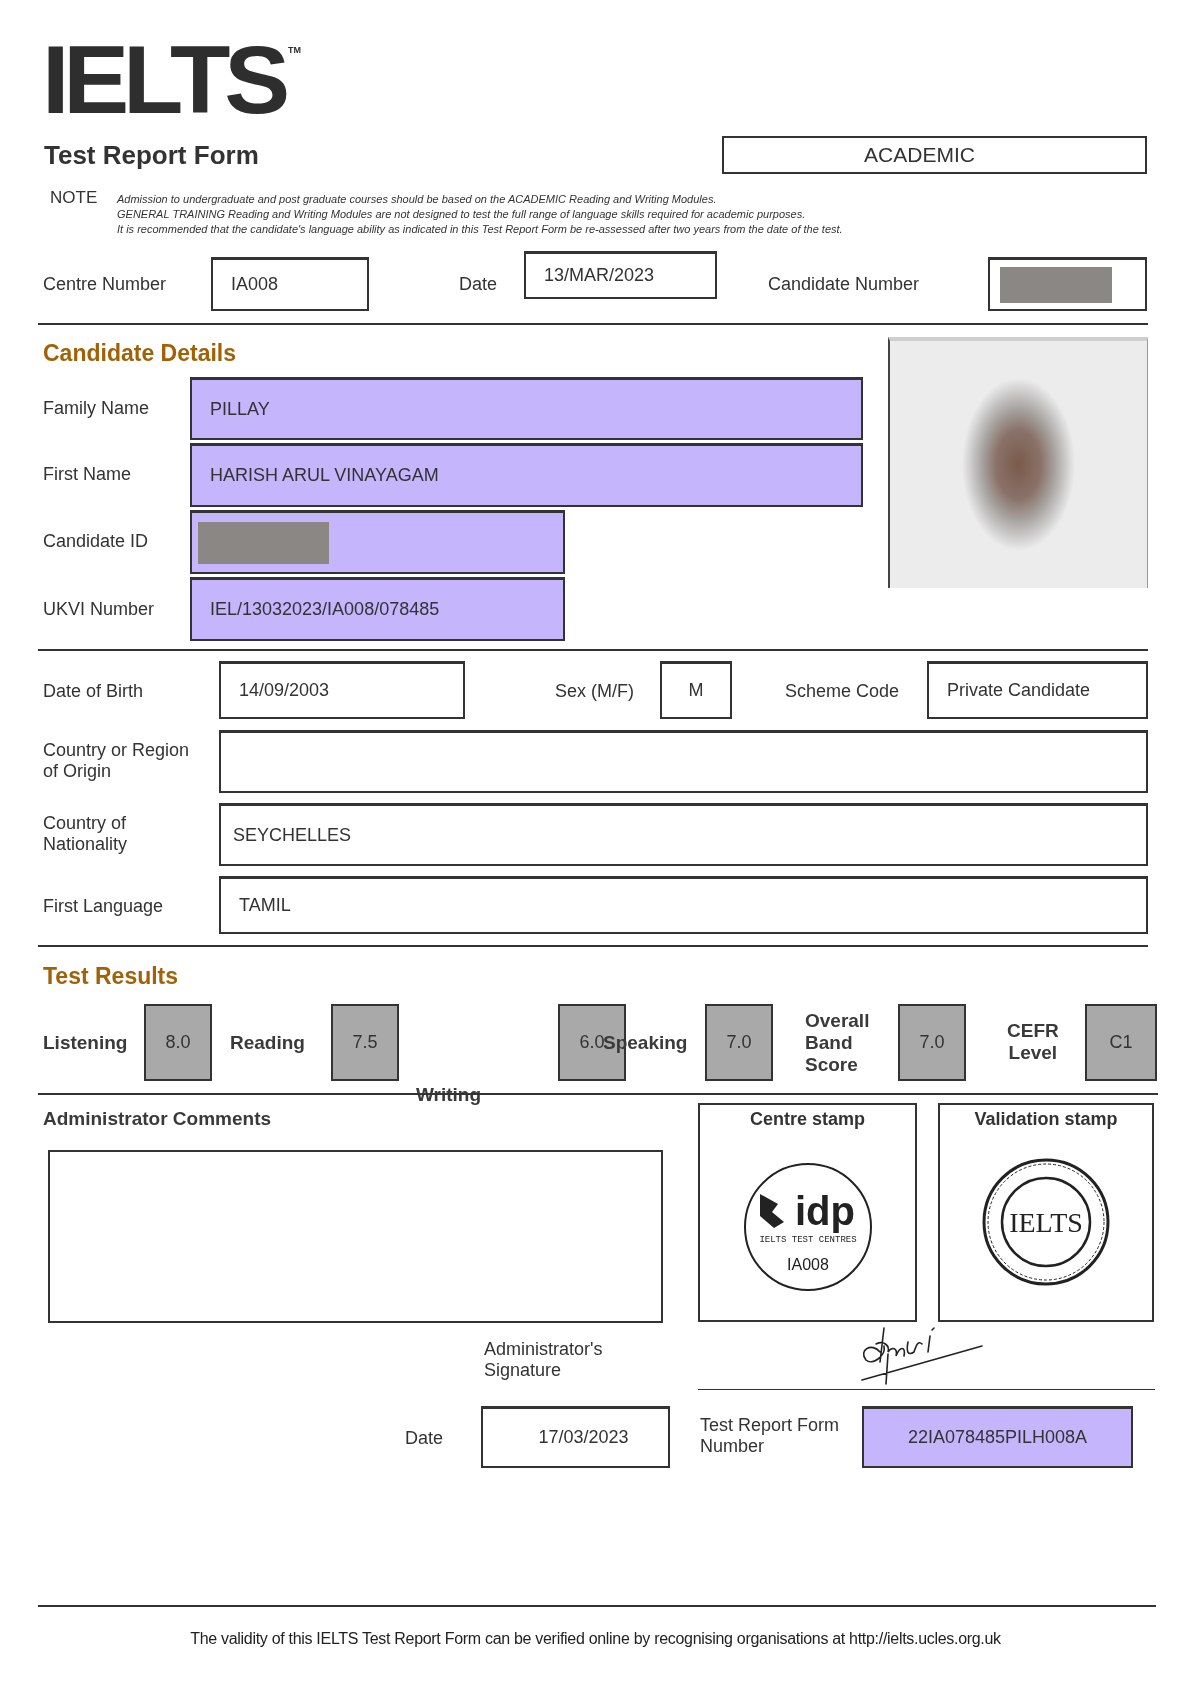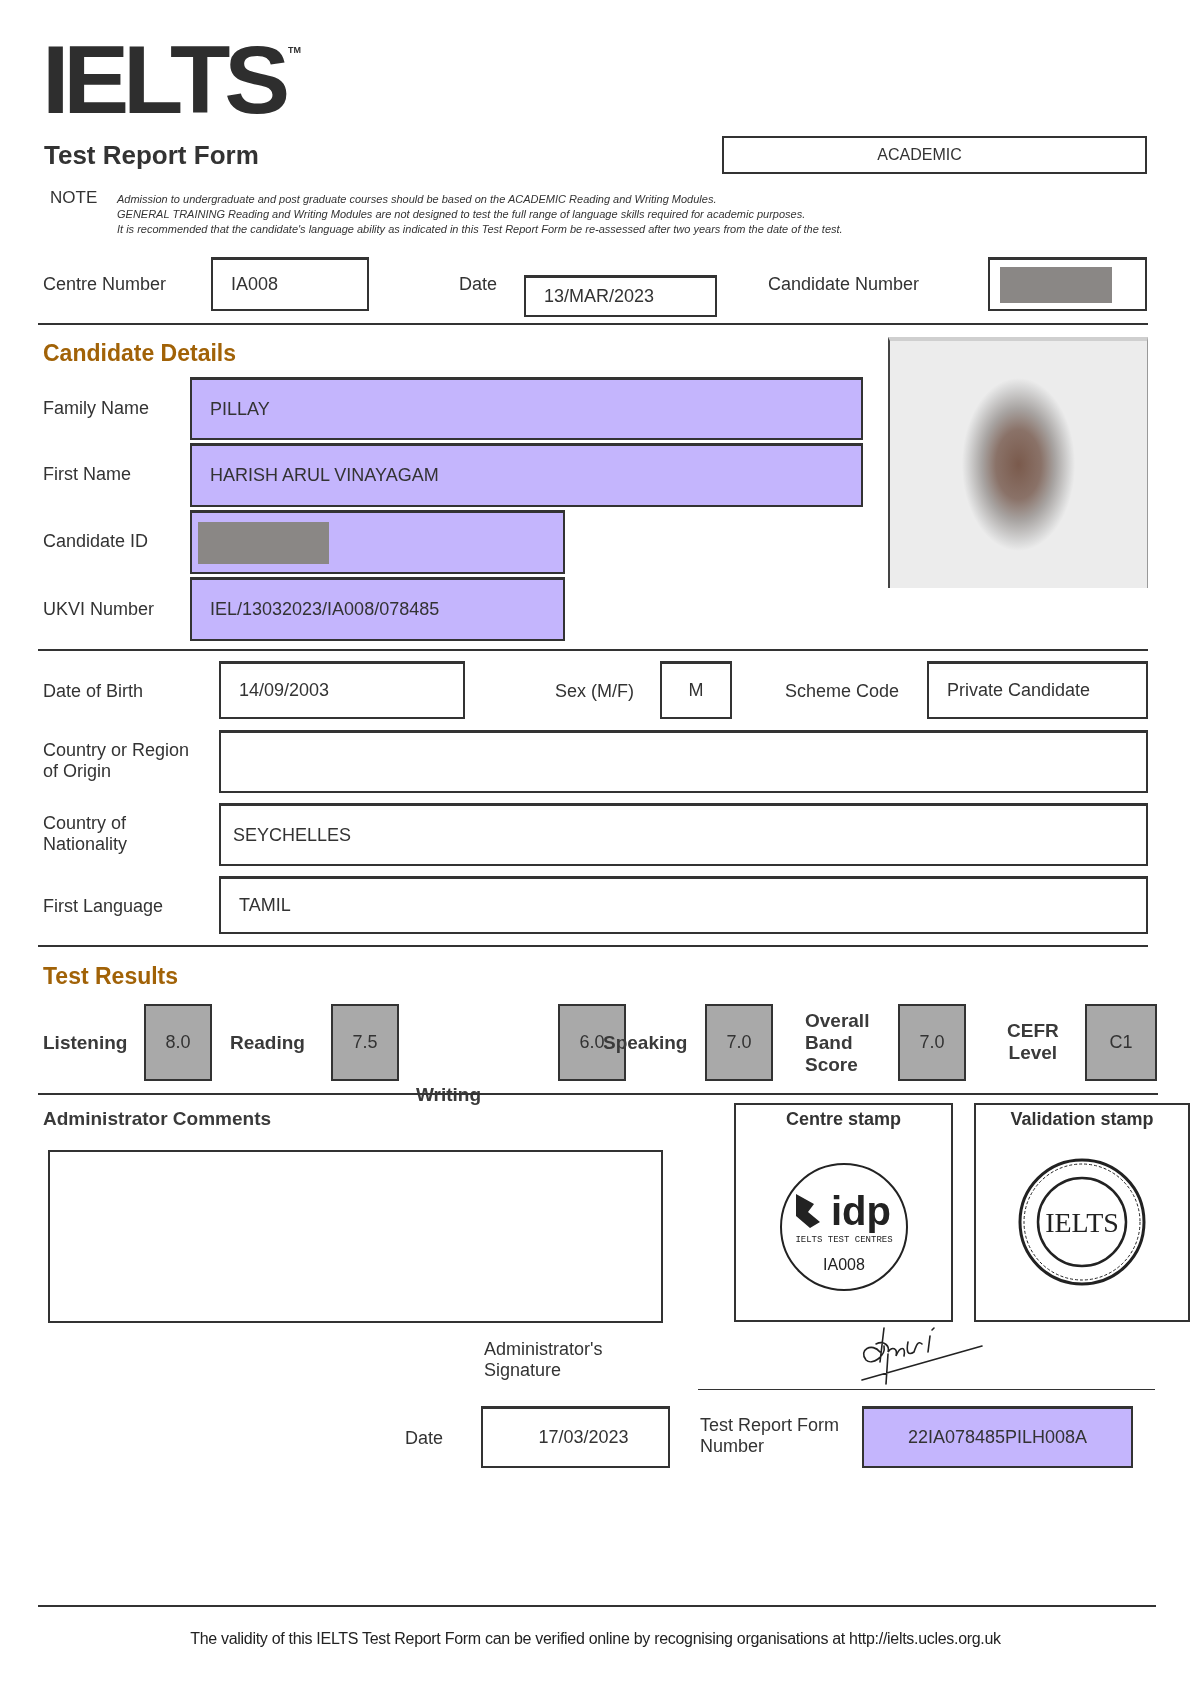--- a/index.html
+++ b/index.html
@@ -2,33 +2,33 @@
 <html><head>
 <meta charset="utf-8">
 <style>
   * { box-sizing: border-box; margin: 0; padding: 0; }
   html, body { width: 1191px; height: 1683px; background: #ffffff; }
   body { position: relative; font-family: "Liberation Sans", sans-serif; color: #333333; overflow: hidden; }
   .abs { position: absolute; }
   .logo { left: 42px; top: 38px; font-family: "Liberation Sans", sans-serif; font-weight: 700; font-size: 96px; line-height: 84px; letter-spacing: -6px; color: #2e2e2e; transform: scaleX(1.03); transform-origin: left top; }
   .tm { left: 288px; top: 45px; font-size: 9px; font-weight: 700; color: #2e2e2e; }
   .form-title { left: 44px; top: 140px; font-size: 26px; font-weight: 700; color: #333; }
-  .module-box { left: 722px; top: 136px; width: 425px; height: 38px; border: 2px solid #333; display: flex; align-items: center; justify-content: center; font-size: 16px; color: #333; padding-right: 30px; }
+  .module-box { left: 722px; top: 136px; width: 425px; height: 38px; border: 2px solid #333; display: flex; align-items: center; justify-content: center; font-size: 21px; color: #333; padding-right: 30px; }
   .note-label { left: 50px; top: 188px; font-size: 17px; color: #333; }
   .note-lines { left: 117px; top: 192px; font-size: 11px; font-style: italic; line-height: 15px; color: #333; }
   .lbl { font-size: 18px; color: #333; line-height: 21px; }
   .box { border: 2px solid #333; border-top-width: 3px; display: flex; align-items: center; font-size: 18px; color: #333; padding-left: 18px; }
   .gray { background: #c4b5fd; }
   .redact { background: #8a8785; }
   .hr { height: 2px; background: #333; }
   .section-title { font-size: 23px; font-weight: 700; color: #a16207; }
   .score-lbl { font-size: 19px; font-weight: 700; color: #3a3a3a; line-height: 22px; }
   .score-box { border: 2px solid #333; background: #a9a9a9; display: flex; align-items: center; justify-content: center; font-size: 18px; color: #333; }
   .photo { left: 888px; top: 337px; width: 260px; height: 251px; background: radial-gradient(ellipse 22% 35% at 50% 50%, #7a5a4c 0%, #8a7268 40%, #a8a4a2 65%, #d8d8d8 90%, #ececec 100%); border-left: 2px solid #444; border-right: 1px solid #999; border-top: 4px solid #cfcfcf; }
-  .stamp-box { border: 2px solid #333; margin-left: 36px; }
+  .stamp-box { border: 2px solid #333; }
   .stamp-title { width: 100%; text-align: center; font-size: 18px; font-weight: 700; color: #333; margin-top: 4px; }
   .footer-text { left: 0; width: 1191px; top: 1630px; text-align: center; font-size: 16px; color: #222; letter-spacing: -0.3px; }
 </style>
 </head>
 <body>
 
 <div class="abs logo">IELTS</div>
 <div class="abs tm">TM</div>
 <div class="abs form-title">Test Report Form</div>
 <div class="abs module-box">
@@ -39,21 +39,21 @@
   <div>Admission to undergraduate and post graduate courses should be based on the ACADEMIC Reading and Writing Modules.</div>
   <div>GENERAL TRAINING Reading and Writing Modules are not designed to test the full range of language skills required for academic purposes.</div>
   <div>It is recommended that the candidate's language ability as indicated in this Test Report Form be re-assessed after two years from the date of the test.</div>
 </div>
 
 <div class="abs lbl" style="left:43px; top:274px;">Centre Number</div>
 <div class="abs box" style="left:211px; top:257px; width:158px; height:54px;">
     <span>IA008</span>
   </div>
 <div class="abs lbl" style="left:459px; top:274px;">Date</div>
-<div class="abs box" style="left:524px; top:275px; width:193px; height:42px;align-items:center;">
+<div class="abs box" style="left:524px; top:251px; width:193px; height:48px;align-items:center;">
     <span>13/MAR/2023</span>
   </div>
 <div class="abs lbl" style="left:768px; top:274px;">Candidate Number</div>
 <div class="abs box" style="left:988px; top:257px; width:159px; height:54px; padding-left:10px;">
   <div class="redact" style="width:112px; height:36px;"></div>
 </div>
 <div class="abs hr" style="left:38px; top:323px; width:1110px;"></div>
 
 <div class="abs section-title" style="left:43px; top:340px;">Candidate Details</div>
 <div class="abs lbl" style="left:43px; top:398px;">Family Name</div>

